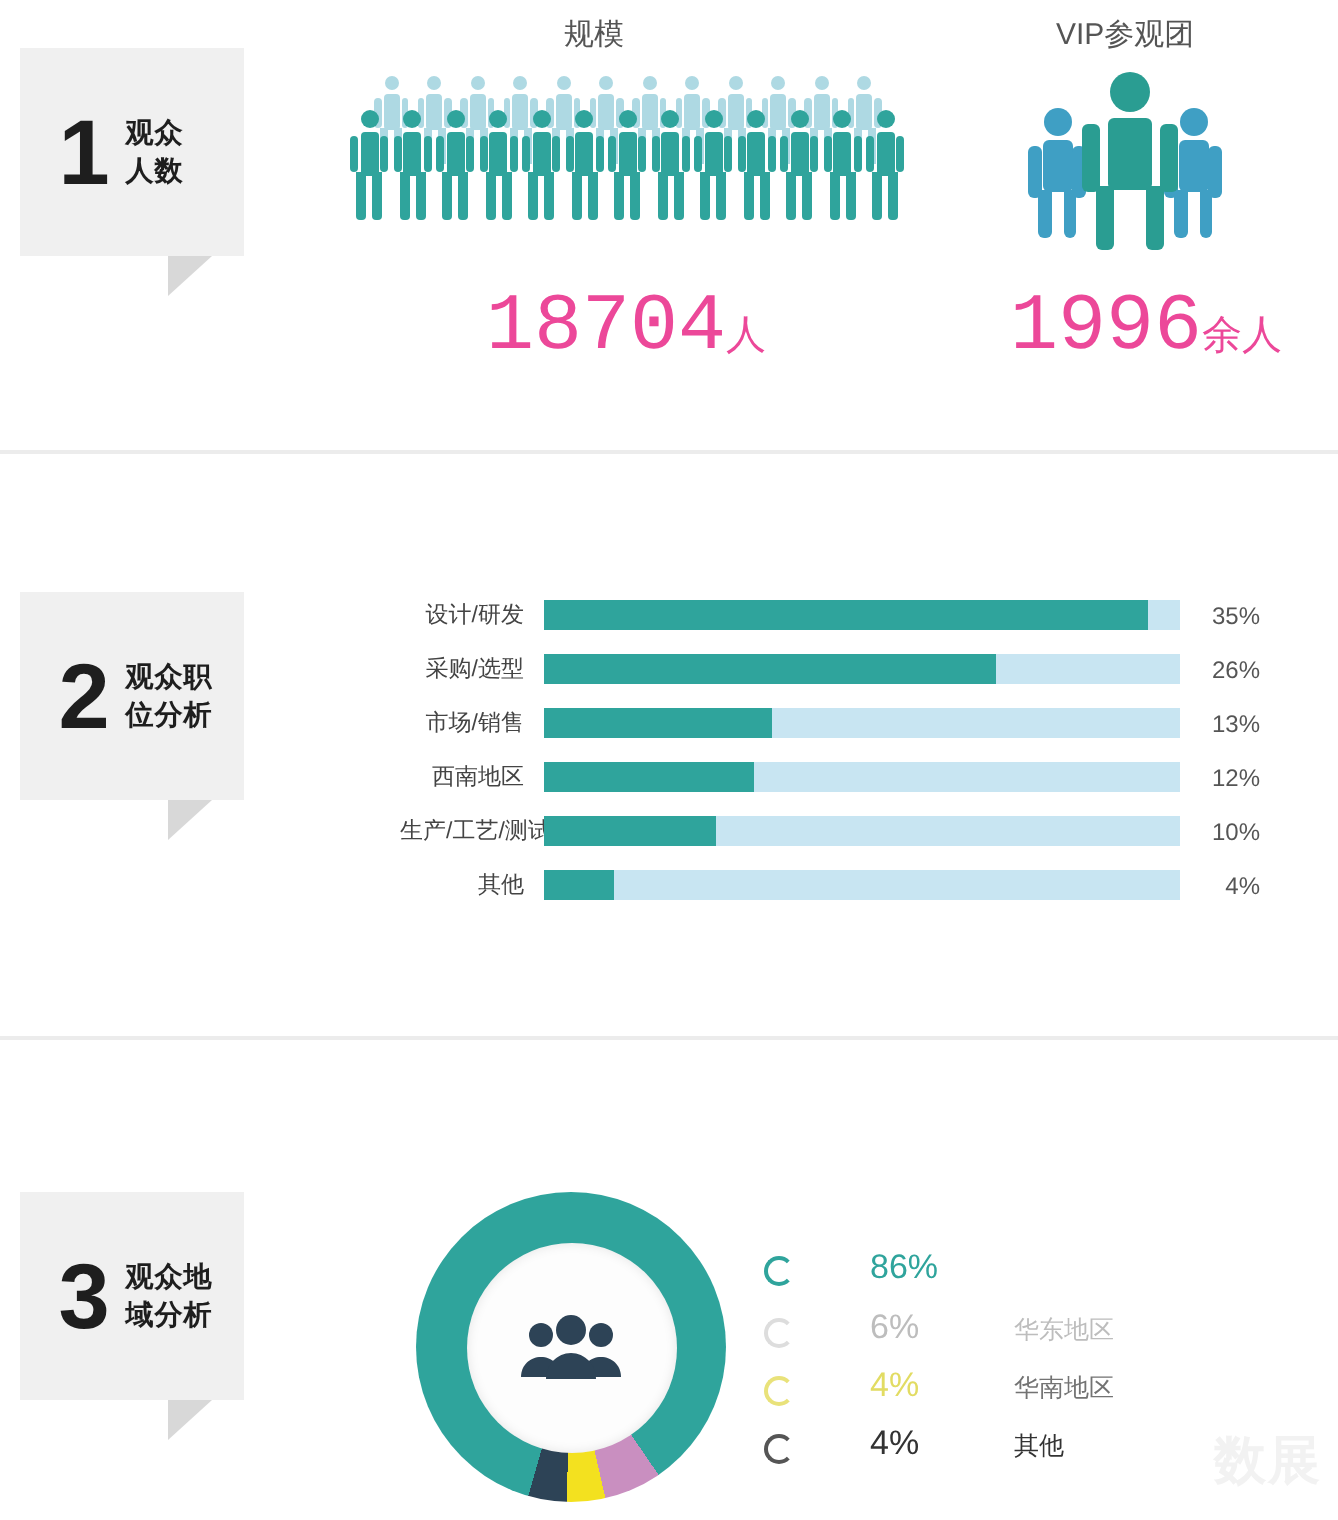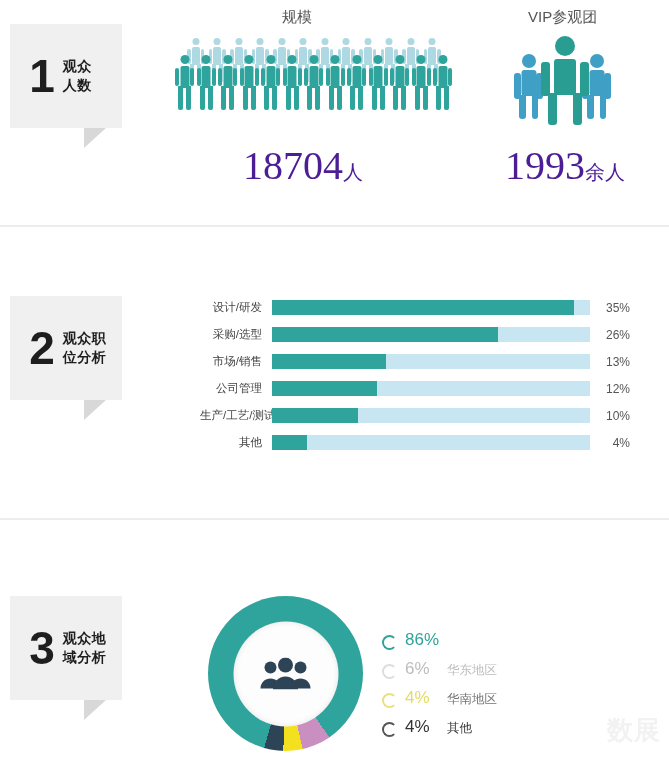--- a/index.html
+++ b/index.html
@@ -111,22 +111,22 @@
   .back .head { width: 7px; height: 7px; top: 0; }
   .back .body { width: 8px; height: 18px; top: 9px; border-radius: 2px; }
   .back .arm-l { width: 3.5px; height: 15px; left: 0px; top: 11px; border-radius: 2px; }
   .back .arm-r { width: 3.5px; height: 15px; right: 0px; top: 11px; border-radius: 2px; }
   .back .leg-l { width: 4px; height: 18px; left: 3px; top: 26px; }
   .back .leg-r { width: 4px; height: 18px; right: 3px; top: 26px; }
 
   .big-number {
     position: absolute;
     font-size: 40px;
-    color: #4c1d95;
-    font-family: Liberation Serif, serif;
+    color: #ec4899;
+    font-family: Liberation Mono, monospace;
     letter-spacing: 0px;
     white-space: nowrap;
   }
   .big-number .unit { font-size: 20px; }
 
   
   .vip-title {
     position: absolute;
     font-size: 15px;
     color: #555;
@@ -231,22 +231,23 @@
   .people-glyph { width: 54px; height: 32px; }
 
   .legend {
     position: absolute;
     left: 382px;
     top: 618px;
     width: 285px;
   }
   .legend-row {
     display: flex;
-    align-items: flex-end;
+    align-items: center;
     height: 29px;
+    gap: 30px;
   }
   .legend-ring {
     width: 15px; height: 15px;
     border-radius: 50%;
     border-style: solid;
     border-width: 2.5px;
     flex-shrink: 0;
     margin-top: 3px;
   }
   .legend-pct {
@@ -526,21 +527,21 @@
     <span class="h" style="background:#2a9d92;"></span>
     <span class="b" style="background:#2a9d92;"></span>
     <span class="al" style="background:#2a9d92;"></span>
     <span class="ar" style="background:#2a9d92;"></span>
     <span class="ll" style="background:#2a9d92;"></span>
     <span class="lr" style="background:#2a9d92;"></span>
   </div>
 </div>
 
 <div class="big-number" style="left:505px; top:142px;">
-  <span>1993</span><span class="unit">余人</span>
+  <span>1996</span><span class="unit">余人</span>
 </div>
 
 <div class="divider" style="top:225px;"></div>
 
 <div class="badge-wrap" style="left:10px; top:296px;">
   <div class="badge">
     <span class="badge-num">2</span>
     <span class="badge-txt">
       <span>观众职</span><br>
       <span>位分析</span>
@@ -565,21 +566,21 @@
       <div class="bar-pct">26%</div>
     </div>
     <div class="bar-row">
       <div class="bar-label">市场/销售</div>
       <div class="bar-track" style="background: rgb(200, 229, 242);">
         <div class="bar-fill" style="width: 36%; background: rgb(47, 164, 156);"></div>
       </div>
       <div class="bar-pct">13%</div>
     </div>
     <div class="bar-row">
-      <div class="bar-label">公司管理</div>
+      <div class="bar-label">西南地区</div>
       <div class="bar-track" style="background: rgb(200, 229, 242);">
         <div class="bar-fill" style="width: 33%; background: rgb(47, 164, 156);"></div>
       </div>
       <div class="bar-pct">12%</div>
     </div>
     <div class="bar-row">
       <div class="bar-label">生产/工艺/测试</div>
       <div class="bar-track" style="background: rgb(200, 229, 242);">
         <div class="bar-fill" style="width: 27%; background: rgb(47, 164, 156);"></div>
       </div>

